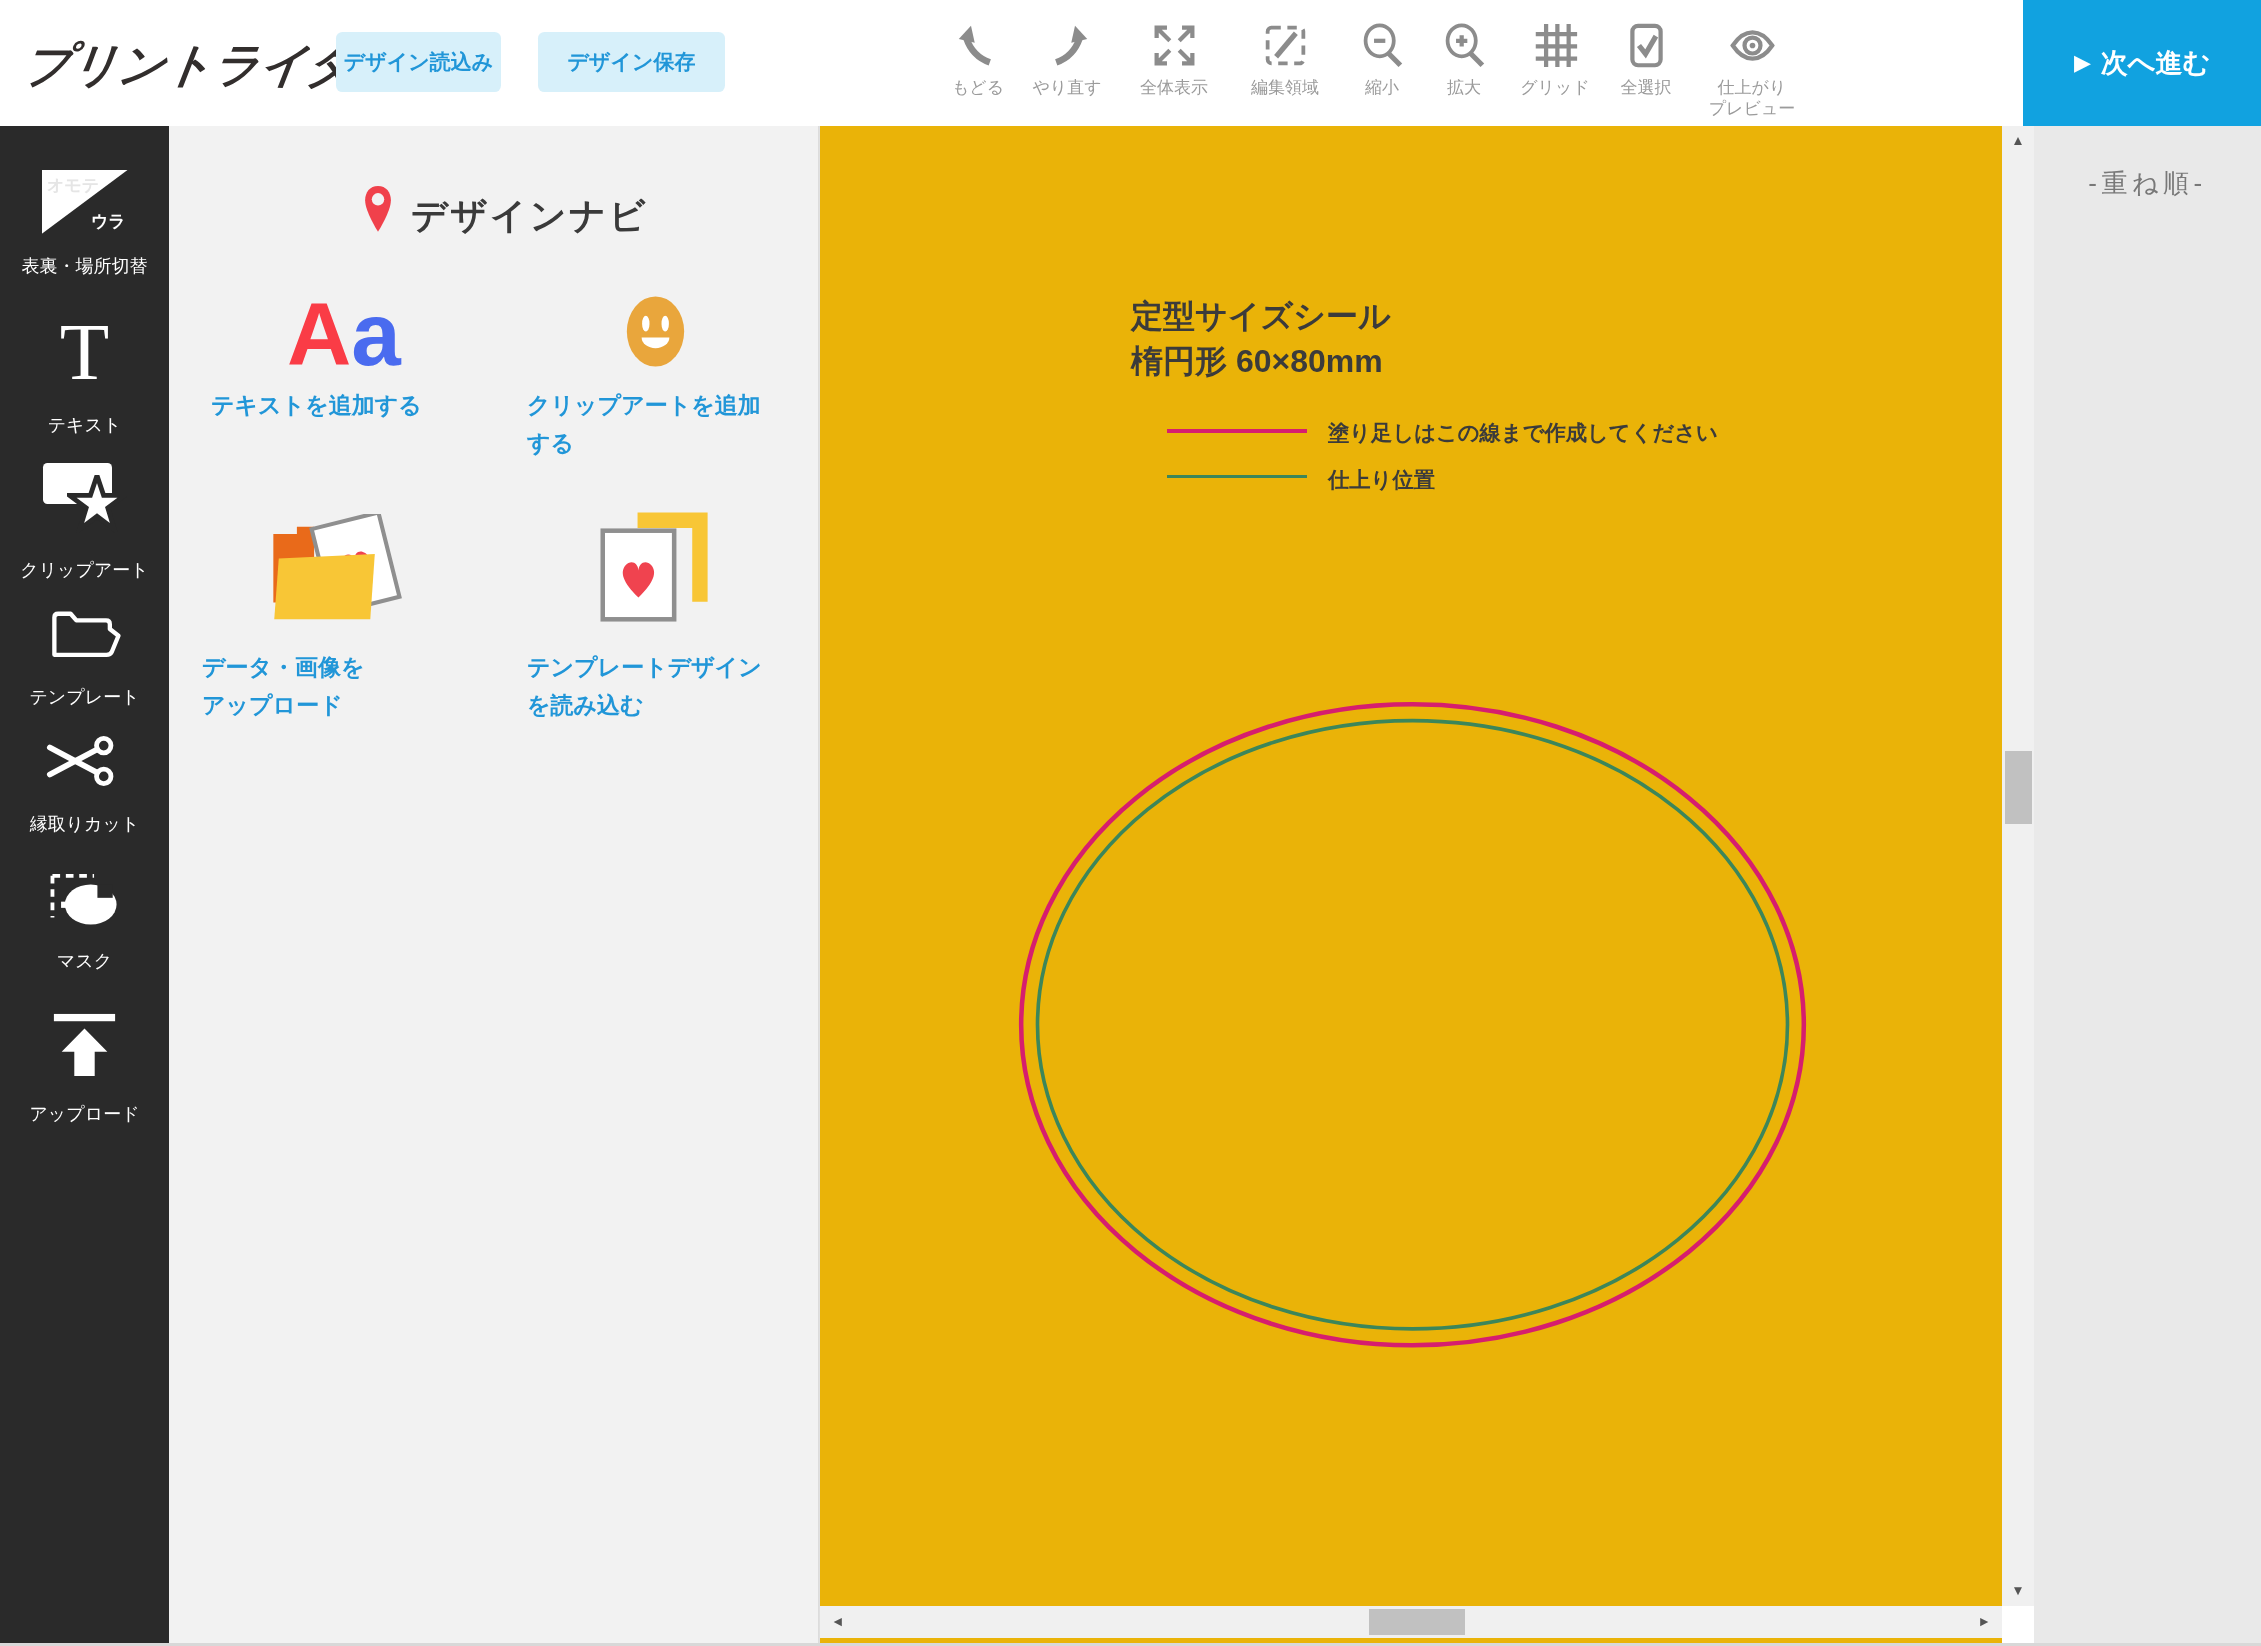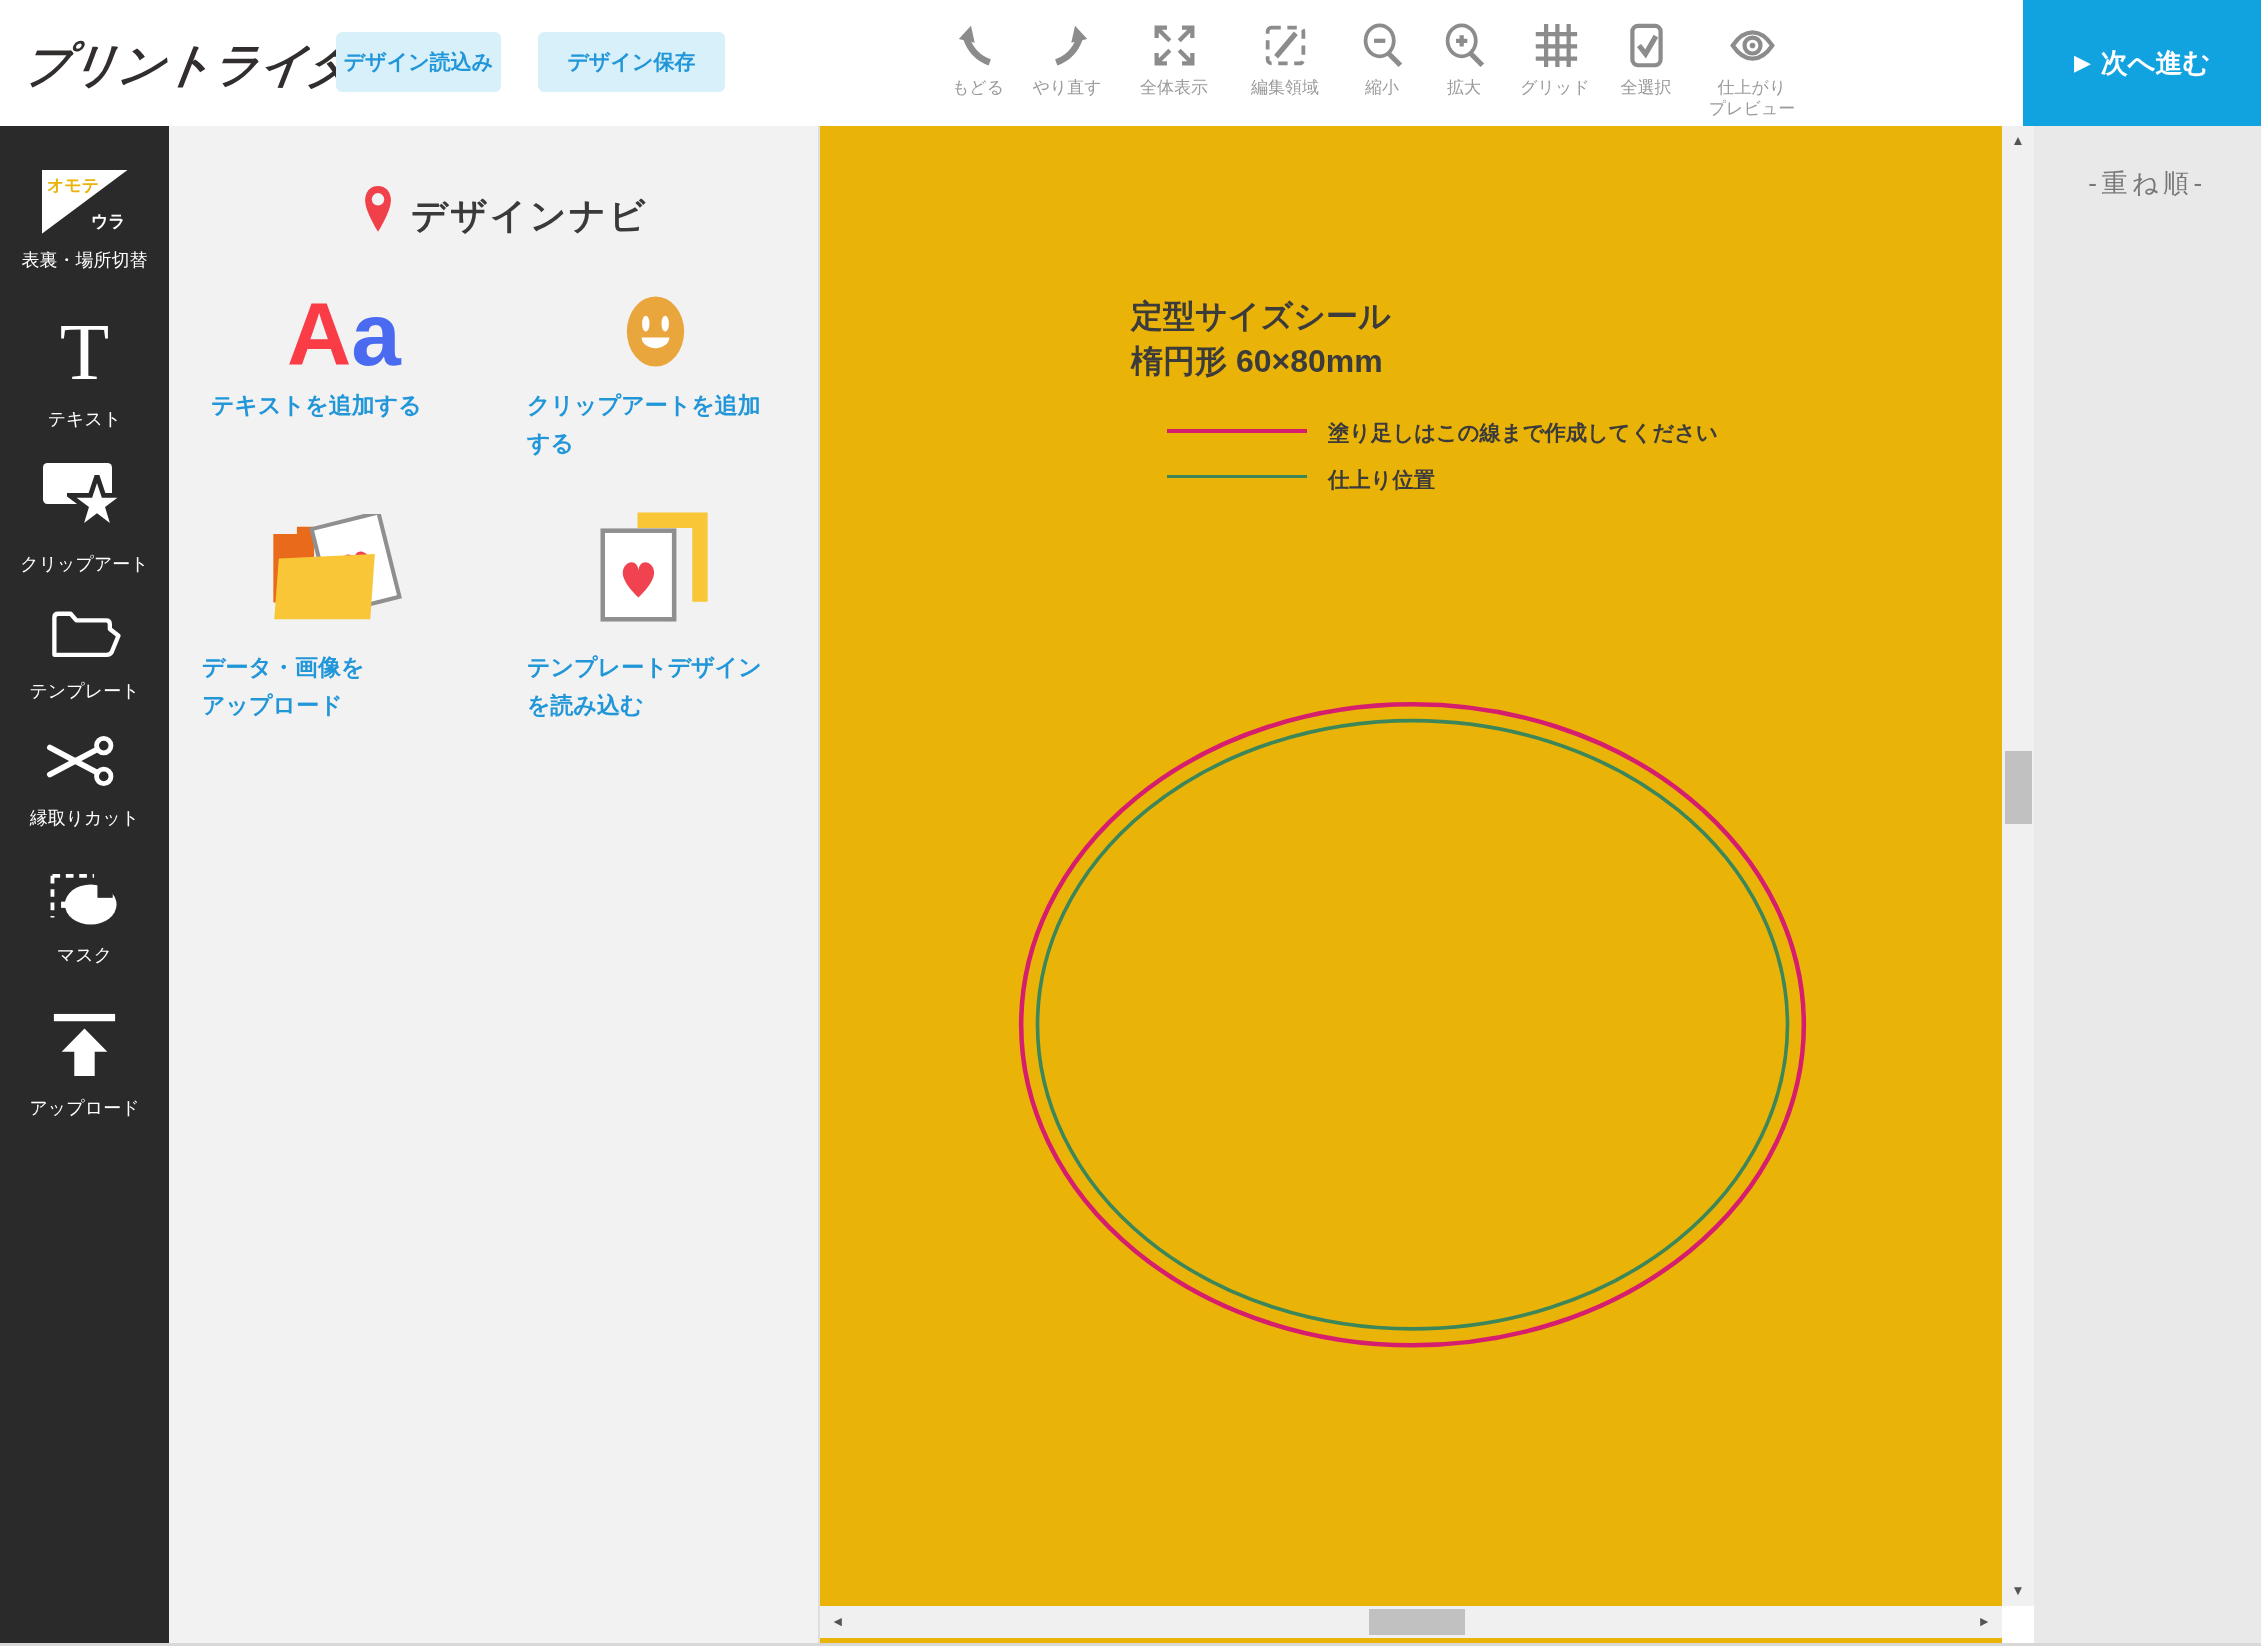--- a/index.html
+++ b/index.html
@@ -19,25 +19,25 @@
   .tlabel{font-size:17px;color:var(--label_gray);line-height:21px;margin-top:8px;white-space:pre-line;}
   .stroke-ic{stroke:var(--icon_gray);fill:none;}
   .fill-ic{fill:var(--icon_gray);}
   .next-btn{position:absolute;left:2023px;top:0;width:238px;height:126px;background:var(--accent_blue);
             border:none;color:#fff;display:flex;align-items:center;justify-content:center;gap:10px;
             font-size:27px;font-weight:bold;font-family:inherit;cursor:pointer;}
   .next-tri{font-size:22px;line-height:1;}
   
   .sidebar{position:absolute;left:0;top:126px;width:169px;height:1518px;background:var(--sidebar_bg);}
   .side-item{position:absolute;left:0;width:100%;text-align:center;color:#fff;cursor:pointer;}
-  .side-label{font-size:18px;line-height:22px;margin-top:15px;letter-spacing:0;}
+  .side-label{font-size:18px;line-height:22px;margin-top:21px;letter-spacing:0;}
   .split-ic{position:relative;width:86px;height:64px;margin:0 auto;}
   .split-tri{position:absolute;left:0;top:0;width:100%;height:100%;background:#fff;
              clip-path:polygon(0 0,100% 0,0 100%);}
-  .split-front{position:absolute;left:5.4px;top:3.6px;font-size:17px;font-weight:bold;color:#eab308;}
+  .split-front{position:absolute;left:5.4px;top:3.6px;font-size:17px;font-weight:bold;color:#e5e5e5;}
   .split-back{position:absolute;right:1.8px;bottom:0.9px;font-size:17px;font-weight:bold;color:#fff;}
   .t-ic{font-family:"Liberation Serif","DejaVu Serif",serif;font-size:81px;line-height:82px;color:#fff;}
   .clip-ic{position:relative;width:95px;height:75px;margin:0 auto;}
   .clip-rect{position:absolute;left:6.4px;top:0;width:69px;height:41px;background:#fff;border-radius:4.5px;}
   .clip-star{position:absolute;left:30px;top:11.8px;width:60px;height:58px;}
   
   .navi{position:absolute;left:169px;top:126px;width:650px;height:1518px;background:var(--panel_bg);
         border-right:0.5px solid #dcdcdc;box-sizing:border-box;}
   .navi-pin{position:absolute;left:194px;top:58px;width:30px;height:62px;}
   .navi-title{position:absolute;left:242px;top:66px;font-size:36px;font-weight:600;color:#3a3a3a;letter-spacing:2.7px;}

